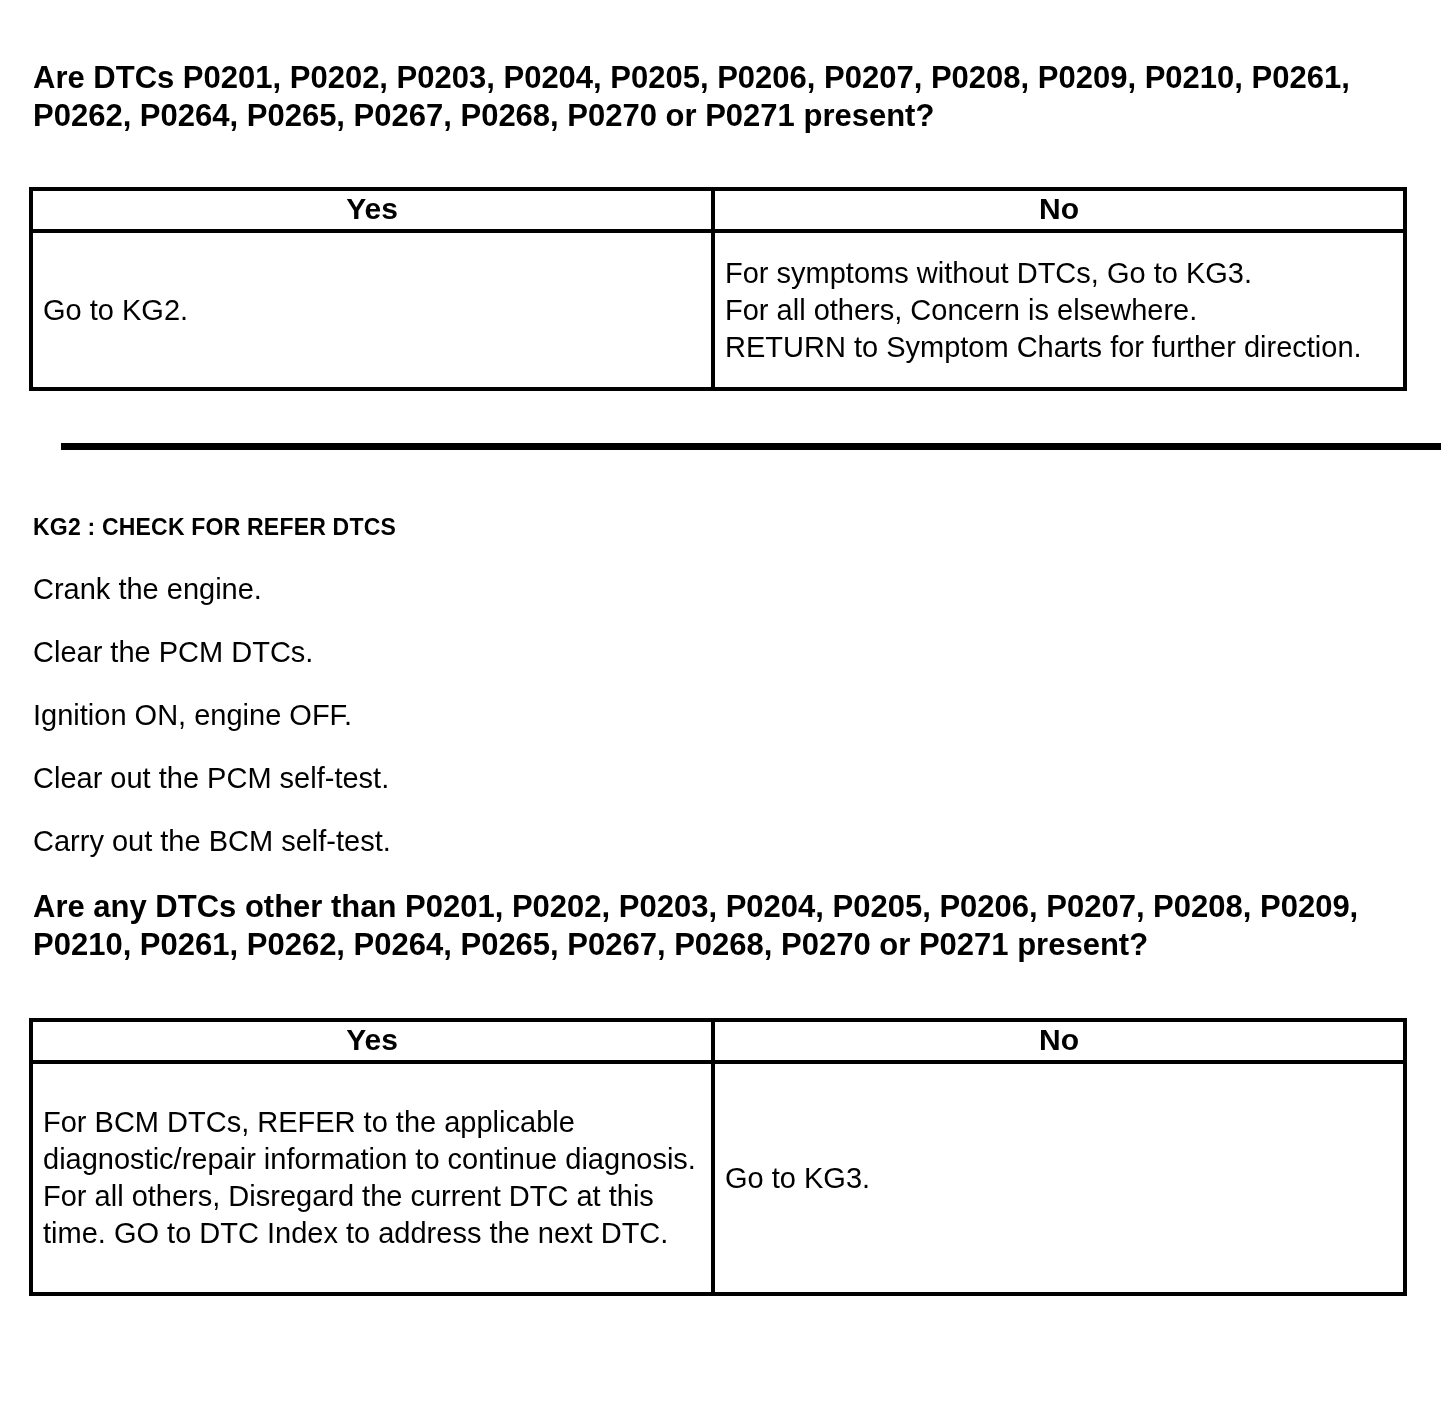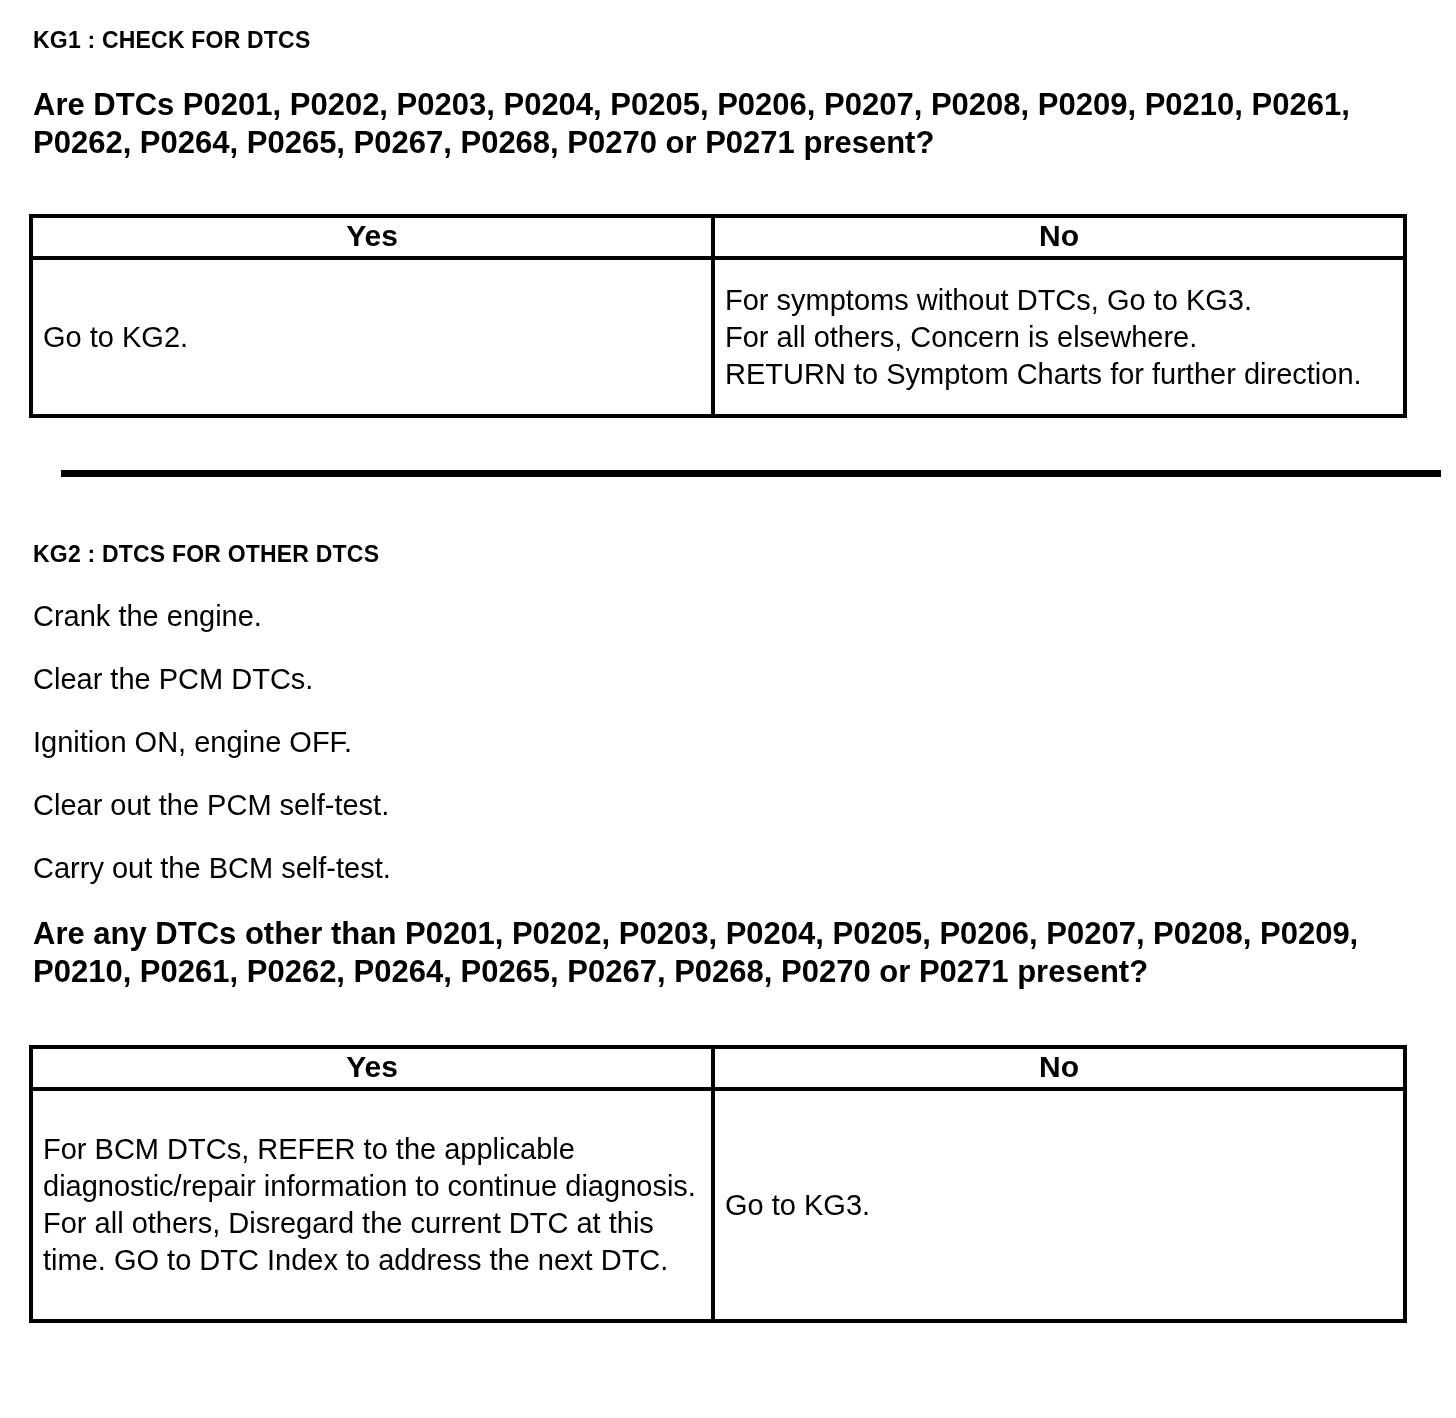--- a/index.html
+++ b/index.html
@@ -89,21 +89,20 @@
   .divider-1 { margin-top: 52px; }
   .section-kg2 { margin-top: 64px; }
 </style>
 </head>
 <body>
 
 <div class="page">
   <div class="content">
 
     <div class="section-kg1">
-      <div class="proc-heading">KG1 : CHECK FOR DTCS</div>
 
       <div class="question">Are DTCs P0201, P0202, P0203, P0204, P0205, P0206, P0207, P0208, P0209, P0210, P0261, P0262, P0264, P0265, P0267, P0268, P0270 or P0271 present?</div>
 
       <table class="qtable t1">
         <colgroup>
           <col class="col-yes">
           <col class="col-no">
         </colgroup>
         <thead>
           <tr>
@@ -118,21 +117,21 @@
 For all others, Concern is elsewhere.
 RETURN to Symptom Charts for further direction.</td>
           </tr>
         </tbody>
       </table>
     </div>
 
     <div class="hr-divider divider-1"></div>
 
     <div class="section-kg2">
-      <div class="proc-heading">KG2 : DTCS FOR OTHER DTCS</div>
+      <div class="proc-heading">KG2 : CHECK FOR REFER DTCS</div>
 
 
       <div class="steps">
         <div class="step-line">Crank the engine.</div>
         <div class="step-line">Clear the PCM DTCs.</div>
         <div class="step-line">Ignition ON, engine OFF.</div>
         <div class="step-line">Clear out the PCM self-test.</div>
         <div class="step-line">Carry out the BCM self-test.</div>
       </div>
 

